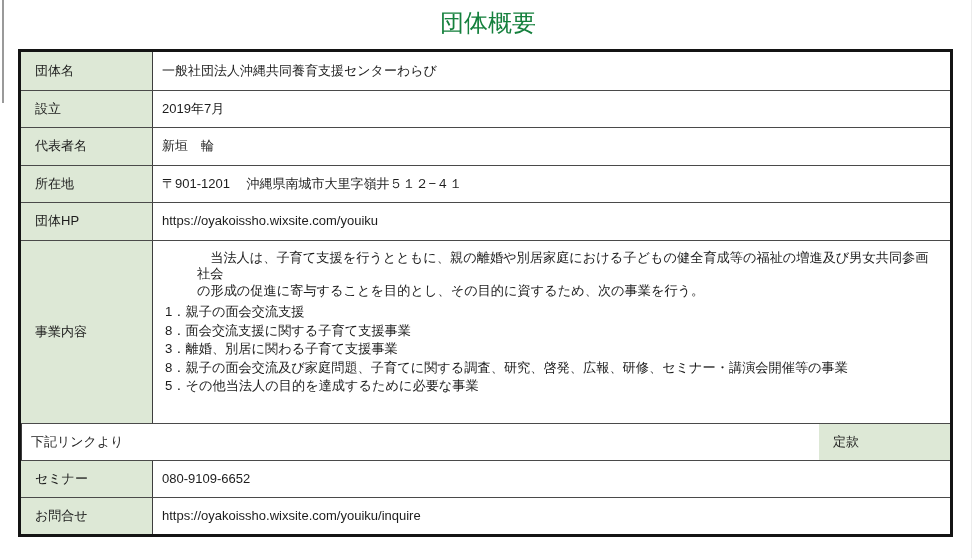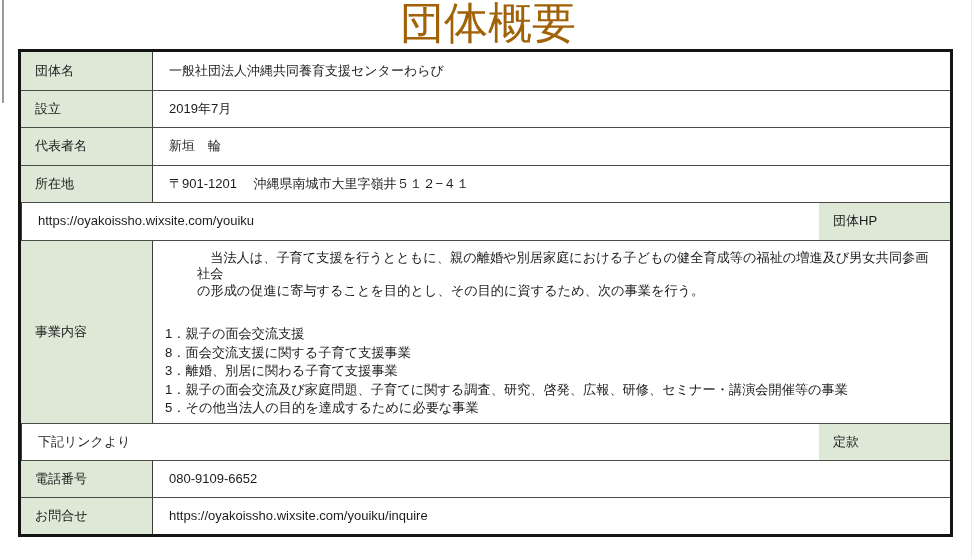--- a/index.html
+++ b/index.html
@@ -10,40 +10,40 @@
   }
   *{box-sizing:border-box;margin:0;padding:0;}
   html,body{width:976px;height:558px;background:#ffffff;overflow:hidden;
     font-family:"Liberation Sans","DejaVu Sans",sans-serif;color:var(--text);}
   .page{position:relative;width:976px;height:558px;background:#ffffff;}
 
   .edge-left{position:absolute;left:2px;top:0;width:2px;height:103px;background:#9a9a9a;}
   .edge-right{position:absolute;right:4px;top:0;width:1px;height:558px;background:#ececec;}
 
   .title{position:absolute;top:1px;left:0;width:100%;height:46px;
-    text-align:center;font-size:44px;line-height:44px;color:#a16207;font-weight:400;}
+    text-align:center;font-size:24px;line-height:44px;color:#15803d;font-weight:400;}
 
   .org-table{position:absolute;left:18px;top:49px;width:935px;height:488px;
     border:3px solid var(--border-outer);background:#fff;
     display:flex;flex-direction:column;}
   .row{display:flex;flex-direction:row;width:100%;}
   .row + .row{border-top:1.6px solid var(--border-inner);}
   .r-std{height:37.5px;}
   .r-biz{height:152px;flex:1;}
   .r-std2{height:37px;}
 
   .cell{display:flex;align-items:center;font-size:13px;line-height:1.2;}
   .label{width:131px;flex:0 0 131px;background:var(--label-bg);
     padding-left:14px;padding-right:6px;}
-  .value{flex:1;border-left:1.6px solid #3d3d3d;padding-left:16px;padding-right:10px;
+  .value{flex:1;border-left:1.6px solid #3d3d3d;padding-left:9px;padding-right:10px;
     background:#fff;}
 
   .value.biz{display:block;padding:9px 12px 0 12px;font-size:13.2px;}
   .biz .para{white-space:pre-line;line-height:16.5px;font-size:13.2px;margin-left:32px;}
-  .biz .biz-list{margin-top:26px;}
+  .biz .biz-list{margin-top:4px;}
   .biz .biz-list div{line-height:18.6px;white-space:nowrap;}
 </style>
 </head>
 <body>
 
 <div class="page">
   <div class="edge-left"></div>
   <div class="edge-right"></div>
 
   <div class="title">団体概要</div>
@@ -64,46 +64,46 @@
       <div class="cell label">代表者名</div>
       <div class="cell value">新垣　輪</div>
     </div>
 
     <div class="row r-std">
       <div class="cell label">所在地</div>
       <div class="cell value">〒901-1201　 沖縄県南城市大里字嶺井５１２−４１</div>
     </div>
 
     <div class="row r-std">
+      <div class="cell label">団体HP</div>
       <div class="cell value">https://oyakoissho.wixsite.com/youiku</div>
-      <div class="cell label">団体HP</div>
     </div>
 
     <div class="row r-biz">
       <div class="cell label">事業内容</div>
       <div class="cell value biz">
         <div class="para">　当法人は、子育て支援を行うとともに、親の離婚や別居家庭における子どもの健全育成等の福祉の増進及び男女共同参画社会
 の形成の促進に寄与することを目的とし、その目的に資するため、次の事業を行う。</div>
         <div class="biz-list">
           <div>1．親子の面会交流支援</div>
           <div>8．面会交流支援に関する子育て支援事業</div>
           <div>3．離婚、別居に関わる子育て支援事業</div>
-          <div>1．親子の面会交流及び家庭問題、子育てに関する調査、研究、啓発、広報、研修、セミナー・講演会開催等の事業</div>
+          <div>8．親子の面会交流及び家庭問題、子育てに関する調査、研究、啓発、広報、研修、セミナー・講演会開催等の事業</div>
           <div>5．その他当法人の目的を達成するために必要な事業</div>
         </div>
       </div>
     </div>
 
     <div class="row r-std2">
       <div class="cell value">下記リンクより</div>
       <div class="cell label">定款</div>
     </div>
 
     <div class="row r-std2">
-      <div class="cell label">電話番号</div>
+      <div class="cell label">セミナー</div>
       <div class="cell value">080-9109-6652</div>
     </div>
 
     <div class="row r-std2">
       <div class="cell label">お問合せ</div>
       <div class="cell value">https://oyakoissho.wixsite.com/youiku/inquire</div>
     </div>
 
 
   </div>

